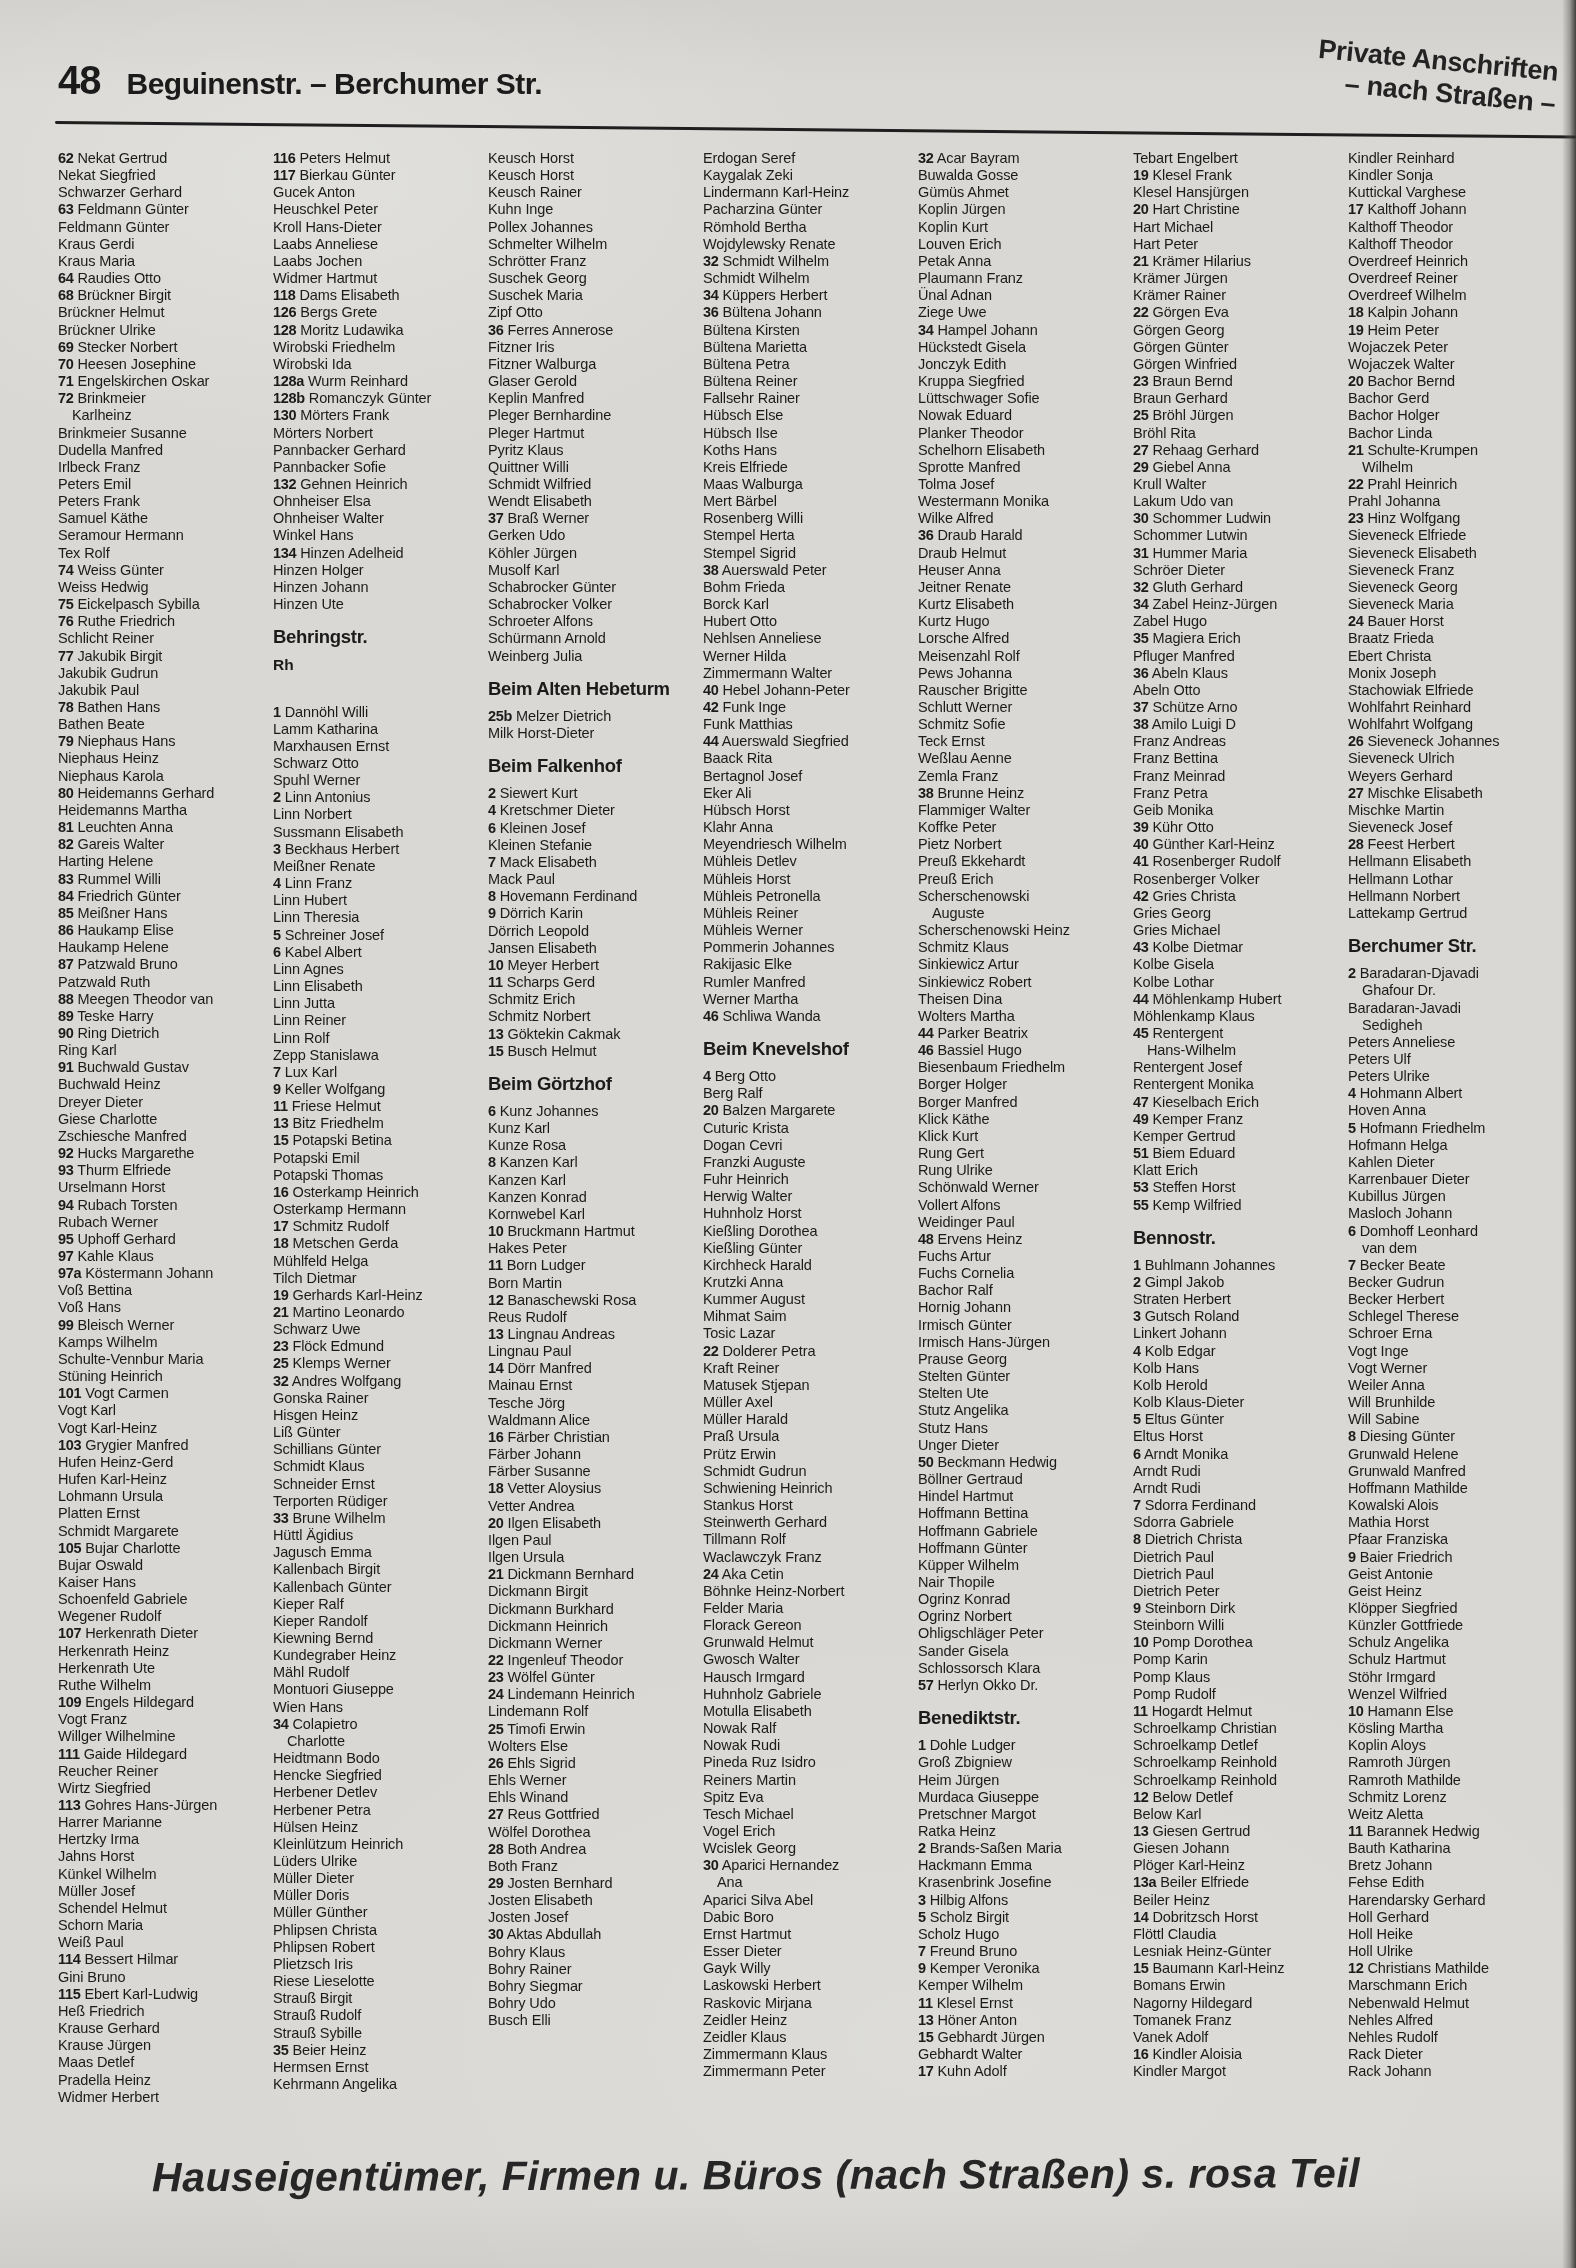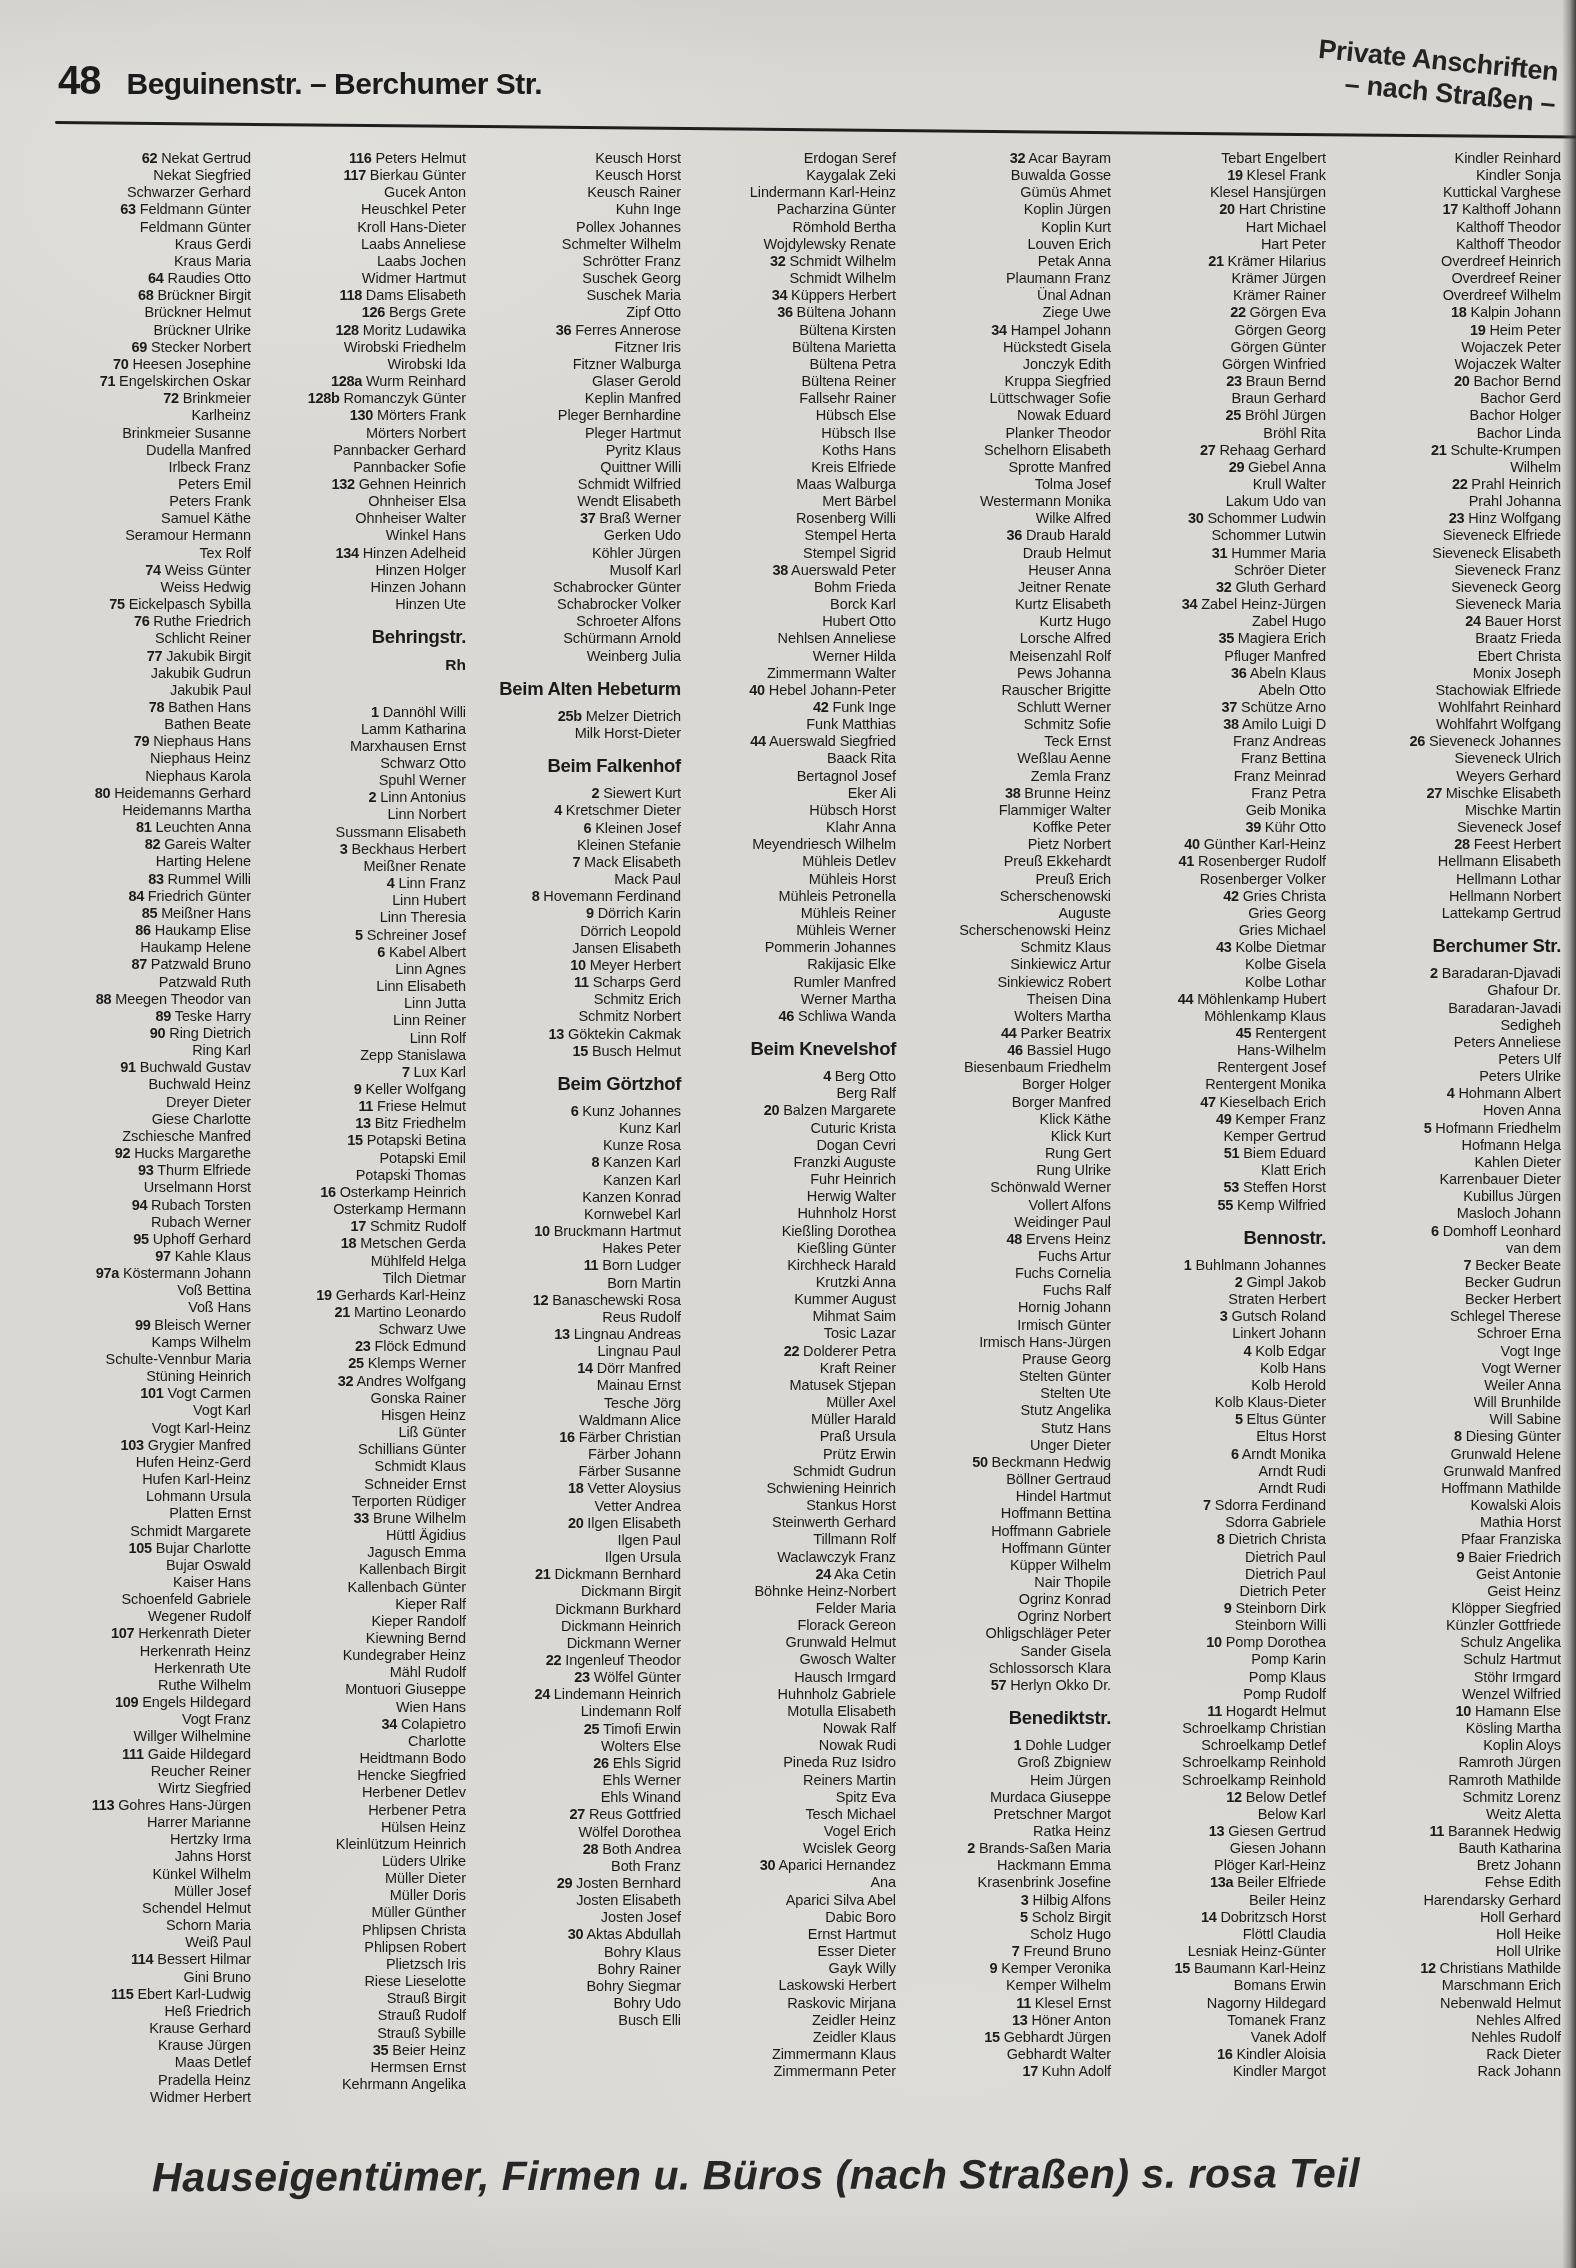--- a/index.html
+++ b/index.html
@@ -22,21 +22,21 @@
 
   header.pagehead{position:absolute;top:58px;left:58px;white-space:nowrap;}
   .pageno{font-size:40px;font-weight:bold;letter-spacing:-1px;vertical-align:baseline;}
   .range{font-size:30px;font-weight:bold;margin-left:26px;letter-spacing:-0.5px;}
   .righthead{position:absolute;top:56px;right:16px;text-align:right;
     font-size:27px;font-weight:bold;line-height:1.2;letter-spacing:-0.3px;
     transform:rotate(5.5deg);transform-origin:right top;color:#232323;}
   .rule{position:absolute;top:121px;left:55px;width:1521px;height:3px;background:#1f1f1f;
     transform:rotate(0.55deg);transform-origin:left center;border-radius:2px;}
 
-  main.cols{position:absolute;top:150px;left:58px;display:flex;text-align:right;}
+  main.cols{position:absolute;top:150px;left:58px;display:flex;}
   .col{flex:0 0 auto;width:215px;box-sizing:border-box;padding-right:22px;
     font-size:14.5px;line-height:17.15px;}
   .col:last-child{width:229px;padding-right:16px;}
   .e{padding-left:14px;text-indent:-14px;white-space:pre-line;letter-spacing:-0.1px;}
   .e b{font-weight:bold;letter-spacing:-0.3px;}
   .sh{font-size:18.5px;font-weight:bold;letter-spacing:-0.3px;
     margin:15px 0 11px;text-indent:0;padding-left:0;}
   .ssh{font-size:15.5px;font-weight:bold;margin:0 0 30px;text-indent:0;padding-left:0;}
 
   footer.note{position:absolute;top:2152px;left:152px;width:1300px;
@@ -569,21 +569,21 @@
         <div class="e">Klick Käthe</div>
         <div class="e">Klick Kurt</div>
         <div class="e">Rung Gert</div>
         <div class="e">Rung Ulrike</div>
         <div class="e">Schönwald Werner</div>
         <div class="e">Vollert Alfons</div>
         <div class="e">Weidinger Paul</div>
         <div class="e"><b>48</b> Ervens Heinz</div>
         <div class="e">Fuchs Artur</div>
         <div class="e">Fuchs Cornelia</div>
-        <div class="e">Fuchs Ralf</div>
+        <div class="e">Bachor Ralf</div>
         <div class="e">Hornig Johann</div>
         <div class="e">Irmisch Günter</div>
         <div class="e">Irmisch Hans-Jürgen</div>
         <div class="e">Prause Georg</div>
         <div class="e">Stelten Günter</div>
         <div class="e">Stelten Ute</div>
         <div class="e">Stutz Angelika</div>
         <div class="e">Stutz Hans</div>
         <div class="e">Unger Dieter</div>
         <div class="e"><b>50</b> Beckmann Hedwig</div>

